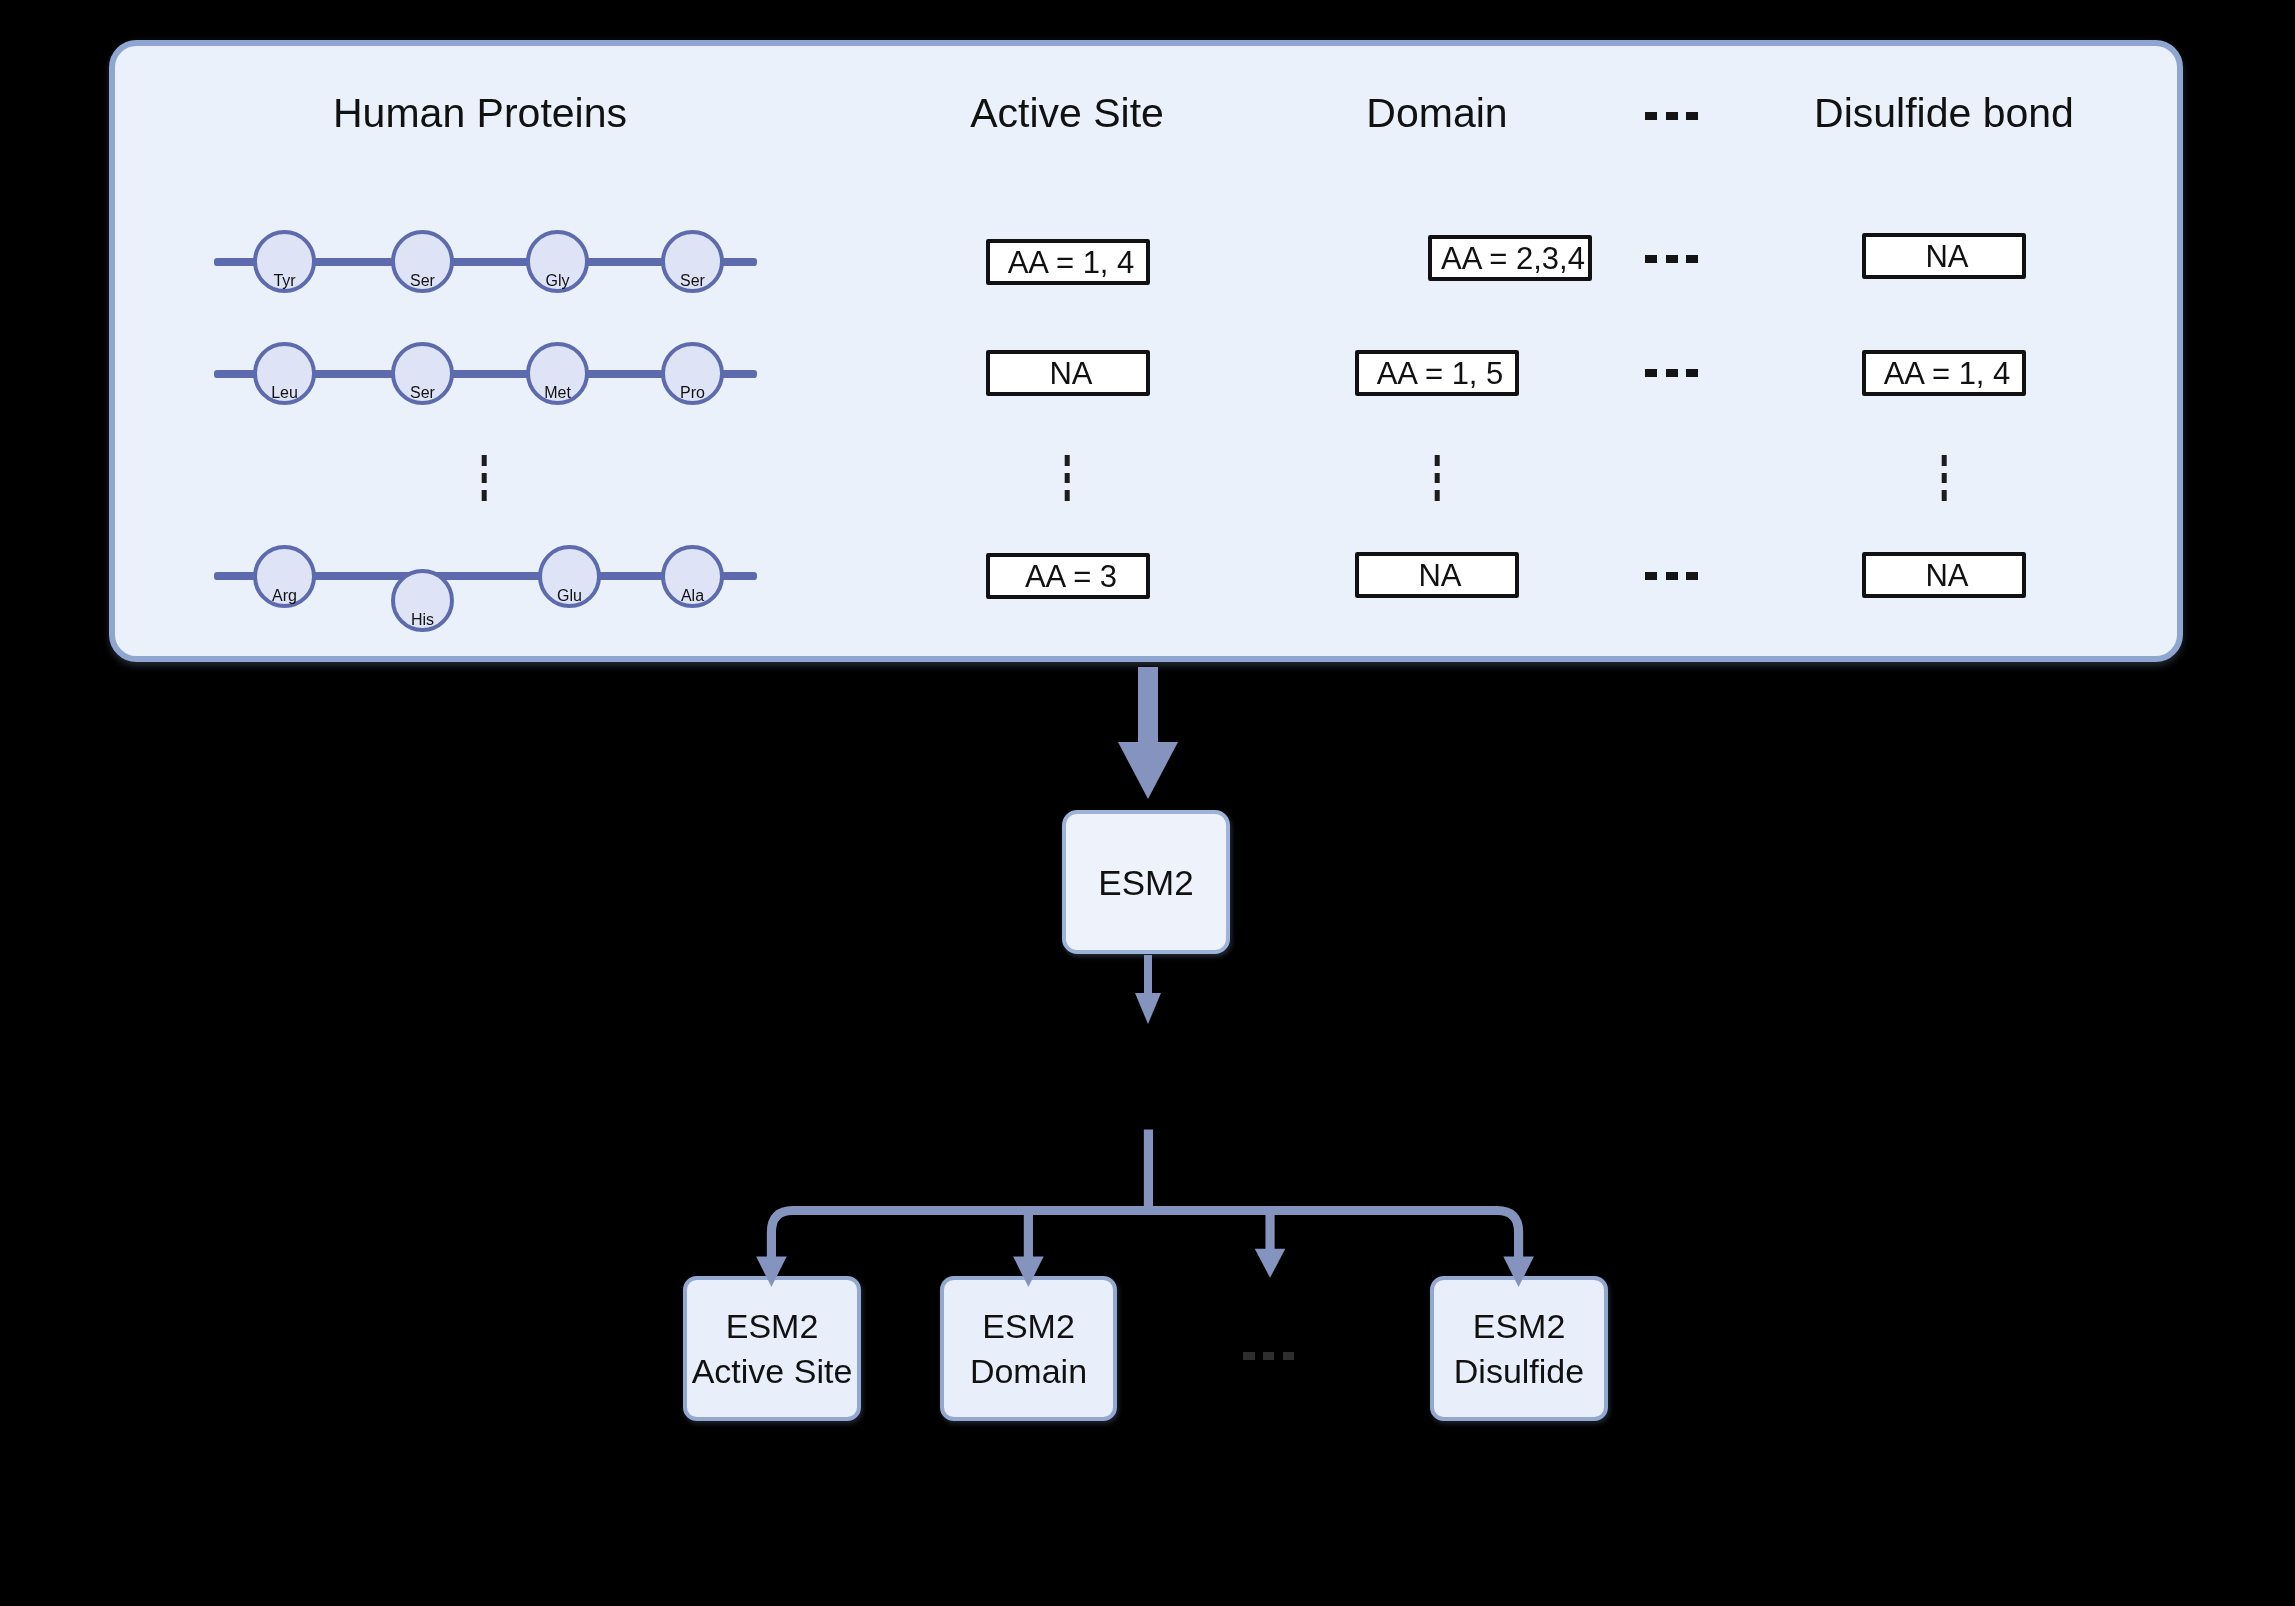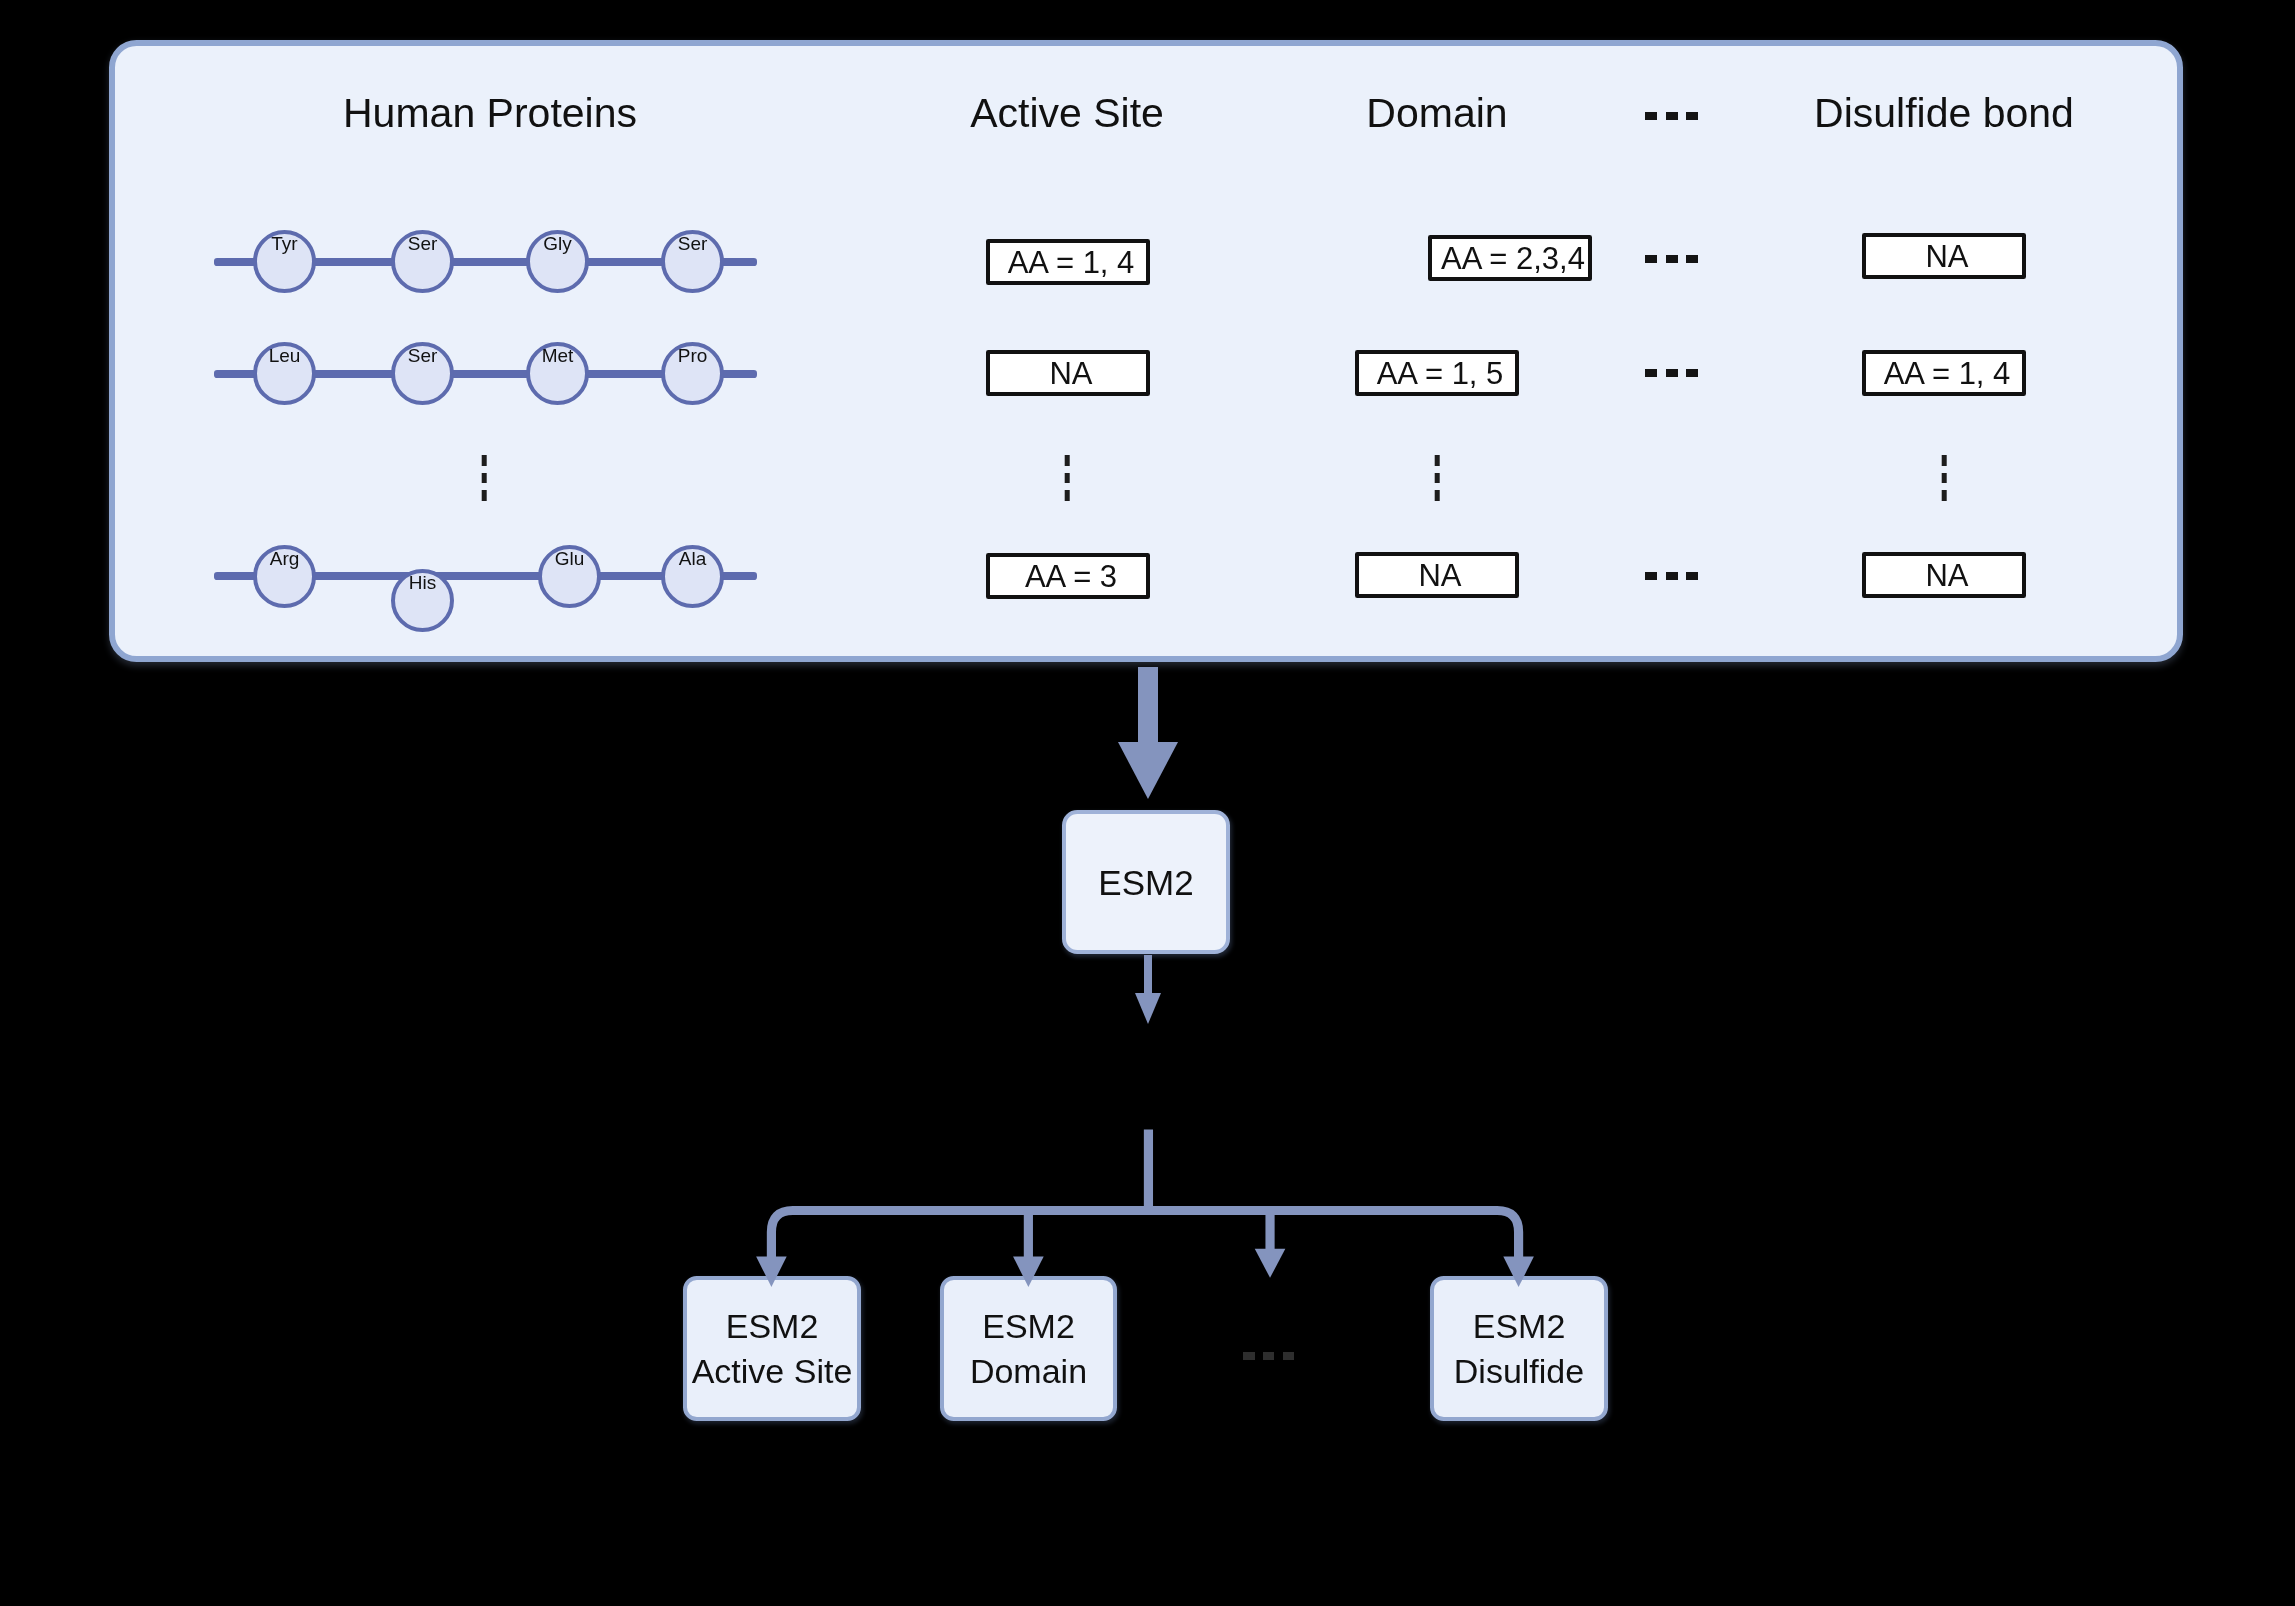--- a/index.html
+++ b/index.html
@@ -15,21 +15,21 @@
   }
   .hdr{
     position:absolute;transform:translateX(-50%);top:93px;font-size:41px;font-weight:500;
     color:#111;white-space:nowrap;line-height:1;
   }
   
   .chain{position:absolute;height:7.7px;background:var(--chain,#5D6BAE);border-radius:3.1px;}
   .node{
     position:absolute;width:63px;height:63px;box-sizing:border-box;border-radius:50%;
     background:var(--node_fill,#DEE4F6);border:4.6px solid var(--chain,#5D6BAE);
-    display:flex;align-items:flex-start;justify-content:center;font-size:19px;line-height:1;
+    display:flex;align-items:flex-end;justify-content:center;font-size:16px;line-height:1;
   }
   
   .vbox{
     position:absolute;width:164px;height:46px;box-sizing:border-box;background:#fff;
     border:4.6px solid var(--value_box_border,#111);border-radius:2.3px;
     display:flex;align-items:center;justify-content:center;font-size:31px;line-height:1;white-space:nowrap;padding-left:6px;
   }
   
   .vdots{position:absolute;display:flex;flex-direction:column;gap:6.9px;transform:translateX(-50%);}
   .vdots i{display:block;width:4.6px;height:10.7px;background:#1d1d1d;}
@@ -71,21 +71,21 @@
     box-shadow:1.5px 2.3px 4.6px rgba(90,110,150,.3);
   }
 </style>
 </head>
 <body>
 
 <div class="canvas">
 
   <div class="panel"></div>
 
-  <div class="hdr" style="left:490px">Human Proteins</div>
+  <div class="hdr" style="left:480px">Human Proteins</div>
   <div class="hdr" style="left:1067px">Active Site</div>
   <div class="hdr" style="left:1437px">Domain</div>
   <div class="hdots" style="left:1645px;top:112px">
       <i></i>
       <i></i>
       <i></i>
     </div>
   <div class="hdr" style="left:1944px">Disulfide bond</div>
 
   <div class="chain" style="left:214px;top:258px;width:543px"></div>

